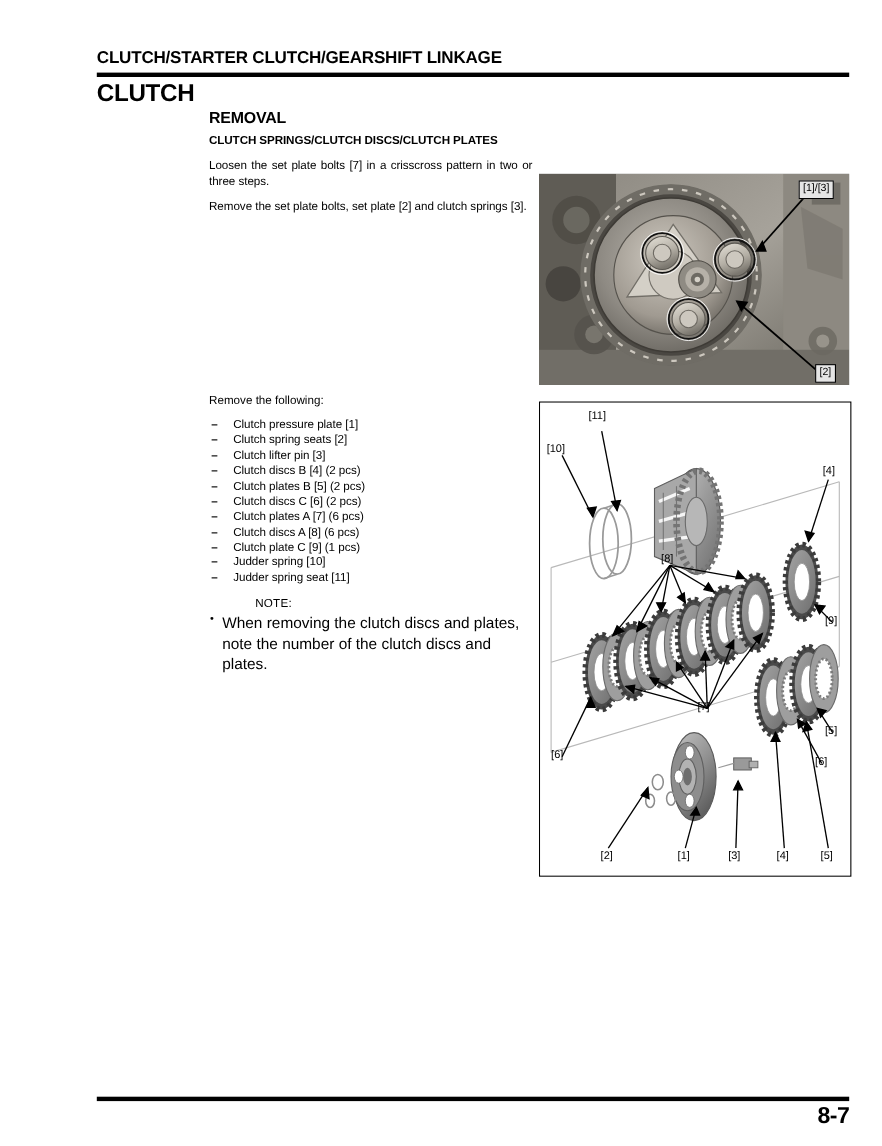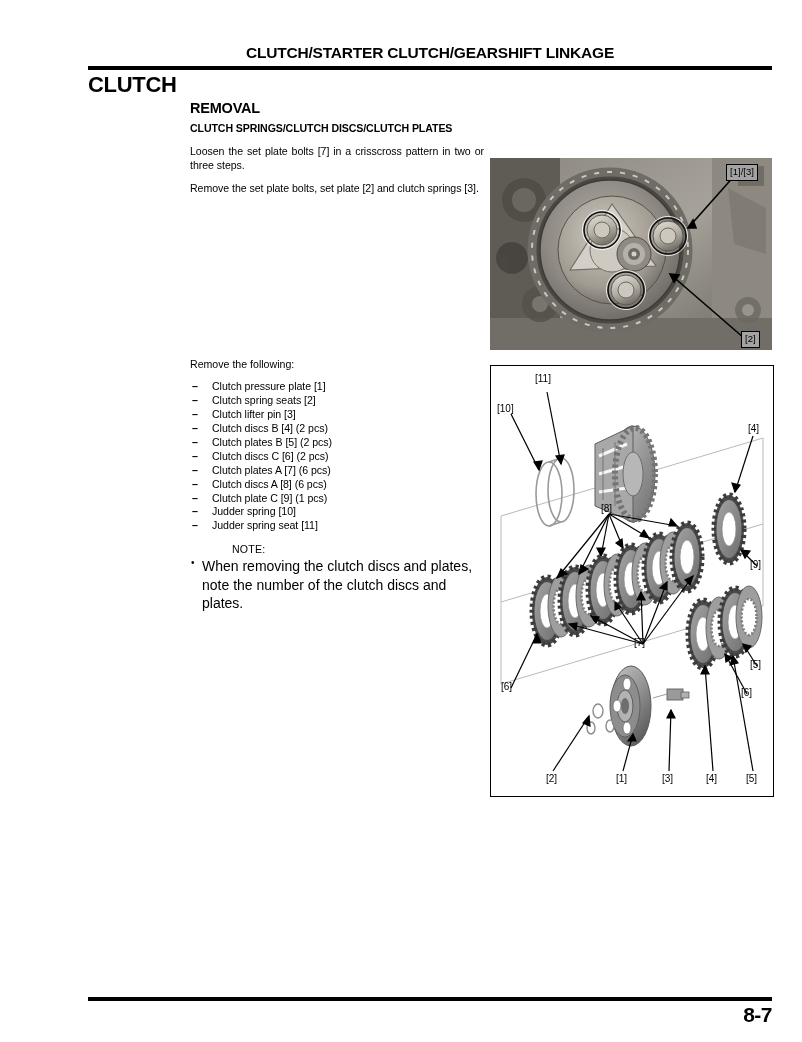--- a/index.html
+++ b/index.html
@@ -15,21 +15,21 @@
     color: #000000;
     overflow: hidden;
   }
 
   
   #header-title {
     position: absolute;
     left: 88px;
     top: 44px;
     width: 684px;
-    text-align: center;
+    text-align: left;
     font-size: 15.5px;
     font-weight: bold;
     letter-spacing: -0.2px;
     white-space: nowrap;
   }
   #header-rule {
     position: absolute;
     left: 88px;
     top: 66px;
     width: 684px;
@@ -139,21 +139,21 @@
     top: 158px;
     width: 282px;
     height: 192px;
     overflow: hidden;
     background: #6f6d68;
   }
   #photo-panel .photo-canvas { position: absolute; inset: 0; }
 
   .cal-box {
     position: absolute;
-    background: #a3a3a3;
+    background: #e5e5e5;
     border: 1px solid #000;
     font-size: 9.6px;
     line-height: 1;
     padding: 2px 3px 3px 3px;
     white-space: nowrap;
     z-index: 6;
   }
 
   
   #diagram-panel {

